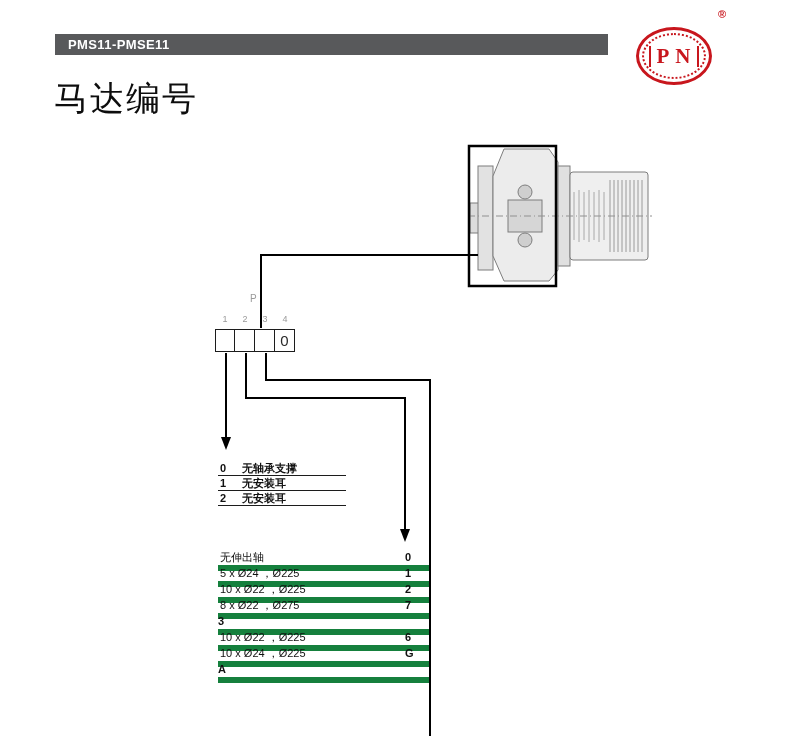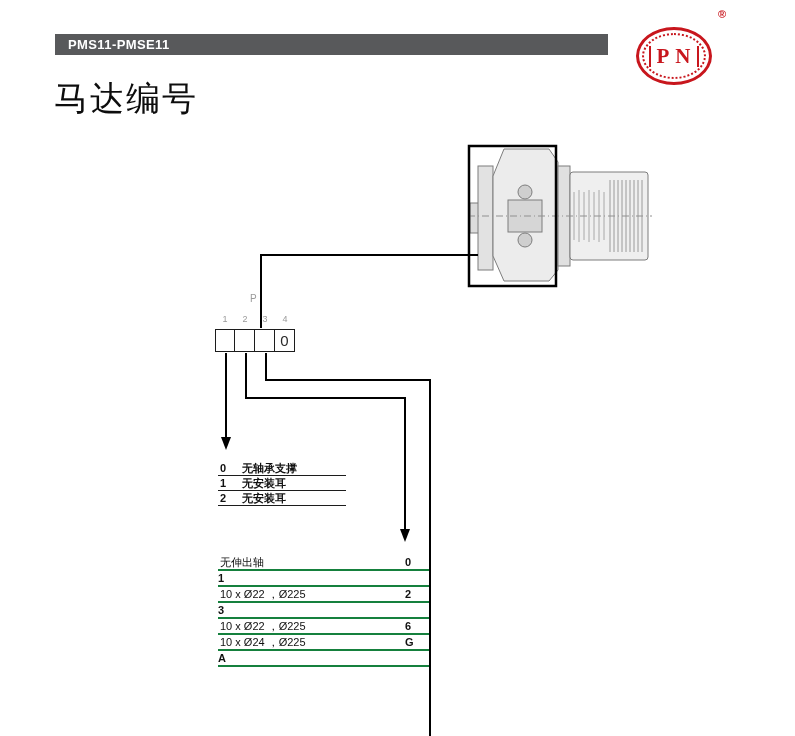--- a/index.html
+++ b/index.html
@@ -57,21 +57,21 @@
   .code-box:first-child { border-left:1px solid #1c1c1c; }
 
   
   .table1 { position:absolute; left:218px; top:461px; width:128px; font-size:11px; }
   .t1-row { display:flex; height:15px; line-height:14px; border-bottom:1px solid #1c1c1c; }
   .t1-code { width:24px; font-weight:bold; padding-left:2px; }
   .t1-label { flex:1;font-weight:bold; }
 
   
   .table2 { position:absolute; left:218px; top:555px; width:213px; font-size:11px; }
-  .t2-row { display:flex; height:16px; line-height:15px; border-bottom:2px solid #15803d; }
+  .t2-row { display:flex; height:16px; line-height:15px; border-bottom:6px solid #15803d;align-items:flex-end; }
   .t2-label { flex:1; padding-left:2px; }
   .t2-code { width:26px; font-weight:bold; }
 
   
   svg.overlay { position:absolute; left:0; top:0; pointer-events:none; }
 </style>
 </head>
 <body>
 
 <div class="page">
@@ -119,25 +119,30 @@
       <span class="t1-label">无安装耳</span>
     </div>
   </div>
 
   <div class="table2">
     <div class="t2-row">
       <span class="t2-label">无伸出轴</span>
       <span class="t2-code">0</span>
     </div>
     <div class="t2-row">
+      <span class="t2-label">5 x Ø24 ，Ø225</span>
       <span class="t2-code">1</span>
     </div>
     <div class="t2-row">
       <span class="t2-label">10 x Ø22 ，Ø225</span>
       <span class="t2-code">2</span>
+    </div>
+    <div class="t2-row">
+      <span class="t2-label">8 x Ø22 ，Ø275</span>
+      <span class="t2-code">7</span>
     </div>
     <div class="t2-row">
       <span class="t2-code">3</span>
     </div>
     <div class="t2-row">
       <span class="t2-label">10 x Ø22 ，Ø225</span>
       <span class="t2-code">6</span>
     </div>
     <div class="t2-row">
       <span class="t2-label">10 x Ø24 ，Ø225</span>

